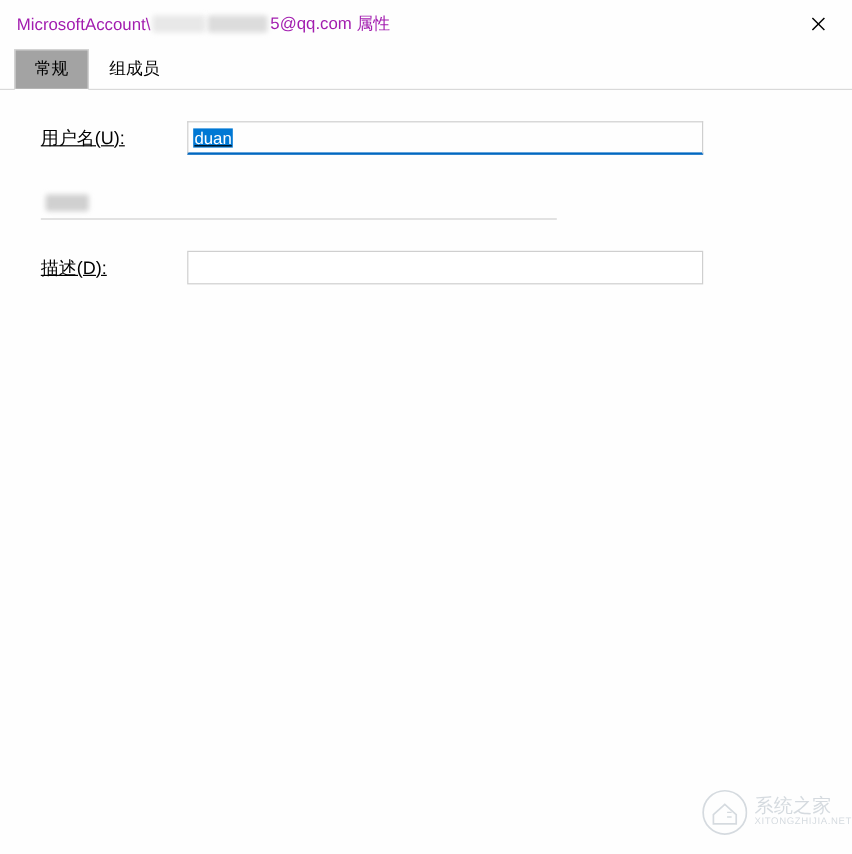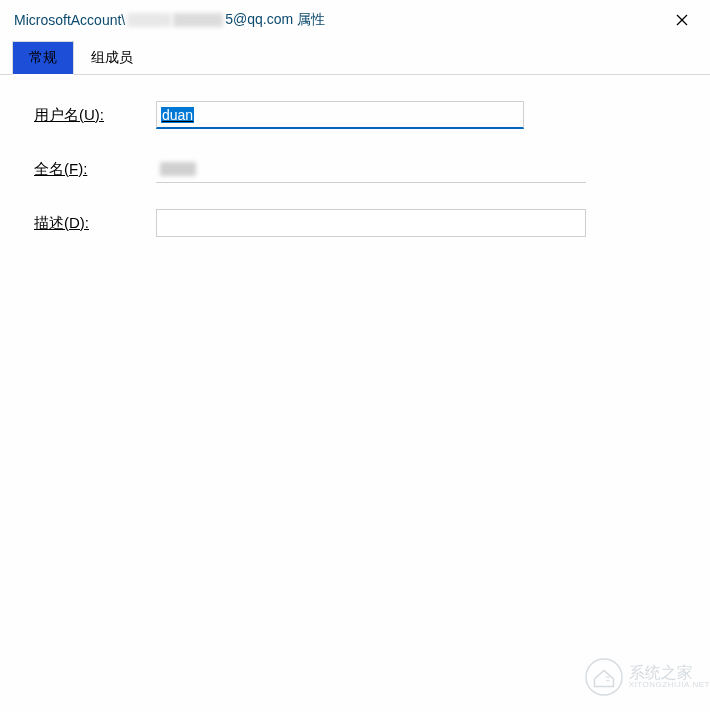--- a/index.html
+++ b/index.html
@@ -18,21 +18,21 @@
     }
     .titlebar {
       display: flex;
       align-items: center;
       justify-content: space-between;
       height: 40px;
       padding: 0 6px 0 14px;
     }
     .title-text {
       font-size: 14px;
-      color: #0c4a6e;
+      color: #a21caf;
       display: flex;
       align-items: center;
       gap: 2px;
     }
     .title-blur {
       display: inline-block;
       width: 44px;
       height: 14px;
       background: #e8e8e8;
       filter: blur(2px);
@@ -69,21 +69,21 @@
       color: #000;
       border: 1px solid transparent;
       border-bottom: none;
       position: relative;
       bottom: -1px;
       background: transparent;
     }
     .tab.active {
       border: 1px solid #d9d9d9;
       border-bottom: 1px solid #fefefe;
-      background: #1d4ed8;
+      background: #a3a3a3;
       text-align: right;
     }
     .tab-content {
       padding: 26px 34px;
     }
     .form-row {
       display: flex;
       align-items: center;
       margin-bottom: 26px;
       text-decoration: underline;
@@ -96,21 +96,21 @@
     .form-input {
       width: 430px;
       height: 28px;
       border: 1px solid #cfcfcf;
       padding: 2px 4px;
       font-size: 14px;
       font-family: inherit;
       outline: none;
     }
     .input-selected {
-      width: 368px;
+      width: 430px;
       height: 28px;
       border: 1px solid #cfcfcf;
       border-bottom: 2px solid #0067c0;
       padding: 0 4px;
       font-size: 14px;
       display: flex;
       align-items: center;
     }
     .highlighted {
       background: #0078d4;
@@ -187,21 +187,20 @@
 <div class="tab-content">
 
   <div class="form-row">
     <div class="form-label">用户名(U):</div>
     <div class="input-selected">
       <span class="highlighted">duan</span>
     </div>
   </div>
 
   <div class="form-row">
-    <div class="form-label">全名(F):</div>
     <div class="fullname-box">
       <span class="fullname-blur"></span>
     </div>
   </div>
 
   <div class="form-row">
     <div class="form-label">描述(D):</div>
     <input class="form-input" type="text" value="" style="">
   </div>
 

